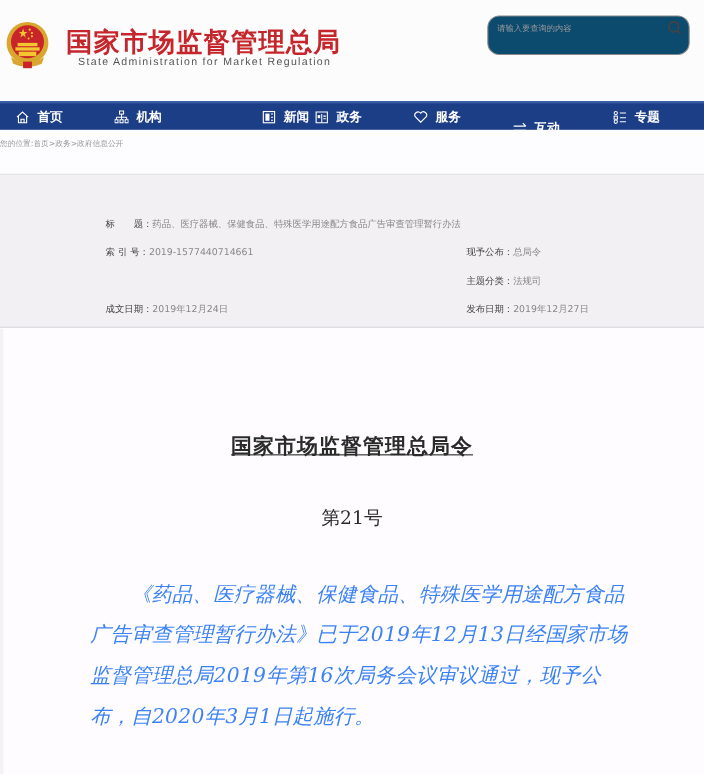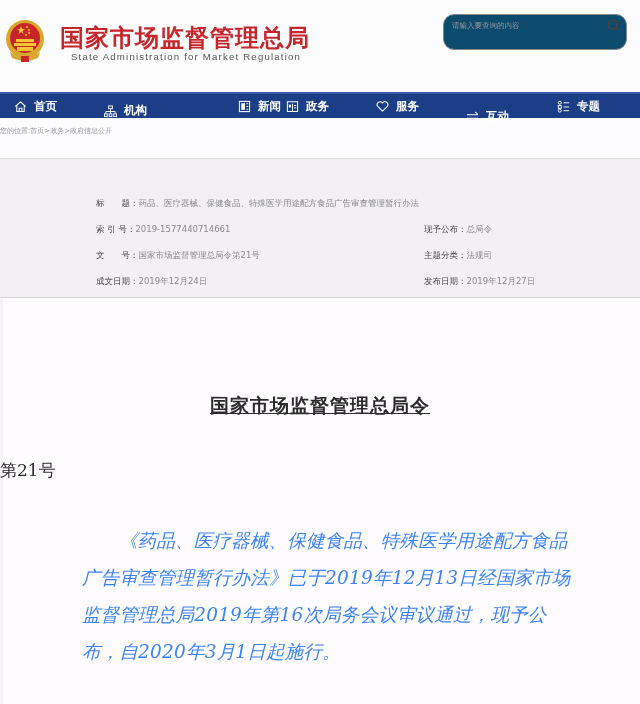--- a/index.html
+++ b/index.html
@@ -22,21 +22,21 @@
 
     .breadcrumb { position: absolute; left: 0; top: 126px; font-size: 7px; color: #999; white-space: nowrap; font-family: "DejaVu Sans", sans-serif; }
 
     .meta-panel { position: absolute; left: 0; top: 158px; width: 640px; height: 140px; background: #f2f0f3; border-top: 1px solid #e2e0e4; border-bottom: 1px solid #dad8dc; }
     .meta-row { position: absolute; font-size: 8.5px; white-space: nowrap; font-family: "DejaVu Sans", sans-serif; }
     .meta-label { color: #444; display: inline-block; }
     .meta-value { color: #888; }
 
     .content { position: absolute; left: 0; top: 299px; width: 640px; height: 405px; background: #fefcfe; border-left: 3px solid #f4f2f4; }
     .doc-title { position: absolute; left: 0; width: 640px; top: 393px; text-align: center; font-size: 19px; color: #2b2b2b; font-family: "DejaVu Serif", "Liberation Serif", serif; letter-spacing: 1px; text-decoration: underline; }
-    .doc-number { position: absolute; left: 0; width: 640px; top: 459px; font-size: 17px; color: #2b2b2b; font-family: "DejaVu Serif", "Liberation Serif", serif; }
+    .doc-number { position: absolute; left: 0; width: 640px; top: 459px; text-align: center; font-size: 17px; color: #2b2b2b; font-family: "DejaVu Serif", "Liberation Serif", serif; }
     .doc-body { position: absolute; left: 82px; top: 522px; width: 500px; font-size: 18.5px; line-height: 37px; color: #3b82f6; font-family: "DejaVu Serif", "Liberation Serif", serif; text-indent: 37px; letter-spacing: 0.2px; font-style: italic; }
   </style>
 </head>
 <body>
 
 <div class="header">
   <svg class="emblem" viewBox="0 0 42 46">
     <circle cx="21" cy="21" r="19" fill="#d9a72e"></circle>
     <circle cx="21" cy="20" r="15" fill="#c8242a"></circle>
     <polygon points="17,8 18,11 21,11 18.5,13 19.5,16 17,14 14.5,16 15.5,13 13,11 16,11" fill="#f3c531"></polygon>
@@ -62,21 +62,21 @@
   </div>
 </div>
 
 <nav class="nav">
   <div class="nav-item" style="left:14px;">
     <svg viewBox="0 0 14 14">
         <path d="M1.5 7 L7 2 L12.5 7 M3 6 V12.5 H11 V6 M5.5 12.5 V9 H8.5 V12.5" fill="none" stroke="#fff" stroke-width="1.1"></path>
       </svg>
     <span>首页</span>
   </div>
-  <div class="nav-item" style="left:104px;align-items:flex-end;">
+  <div class="nav-item" style="left:104px;">
     <svg viewBox="0 0 14 14">
         <rect x="5" y="1" width="4" height="3" fill="none" stroke="#fff" stroke-width="1"></rect>
         <path d="M7 4 V7 M2 7 H12 M2 7 V9 M7 7 V9 M12 7 V9" stroke="#fff" stroke-width="1"></path>
         <rect x="0.5" y="9.5" width="3" height="3" fill="none" stroke="#fff"></rect>
         <rect x="5.5" y="9.5" width="3" height="3" fill="none" stroke="#fff"></rect>
         <rect x="10.5" y="9.5" width="3" height="3" fill="none" stroke="#fff"></rect>
       </svg>
     <span>机构</span>
   </div>
   <div class="nav-item" style="left:195px;margin-left:43px;">
@@ -129,23 +129,20 @@
 <section class="meta-panel">
   <div class="meta-row" style="left:96px; top:39px;">
     <span class="meta-label">标　　题：</span><span class="meta-value">药品、医疗器械、保健食品、特殊医学用途配方食品广告审查管理暂行办法</span>
   </div>
   <div class="meta-row" style="left:96px; top:65px;">
     <span class="meta-label">索 引 号：</span><span class="meta-value">2019-1577440714661</span>
   </div>
   <div class="meta-row" style="left:424px; top:65px;">
     <span class="meta-label">现予公布：</span><span class="meta-value">总局令</span>
   </div>
-  <div class="meta-row" style="left:96px; top:91px;">
-    <span class="meta-label">文　　号：</span><span class="meta-value">国家市场监督管理总局令第21号</span>
-  </div>
   <div class="meta-row" style="left:424px; top:91px;">
     <span class="meta-label">主题分类：</span><span class="meta-value">法规司</span>
   </div>
   <div class="meta-row" style="left:96px; top:117px;">
     <span class="meta-label">成文日期：</span><span class="meta-value">2019年12月24日</span>
   </div>
   <div class="meta-row" style="left:424px; top:117px;">
     <span class="meta-label">发布日期：</span><span class="meta-value">2019年12月27日</span>
   </div>
 </section>

